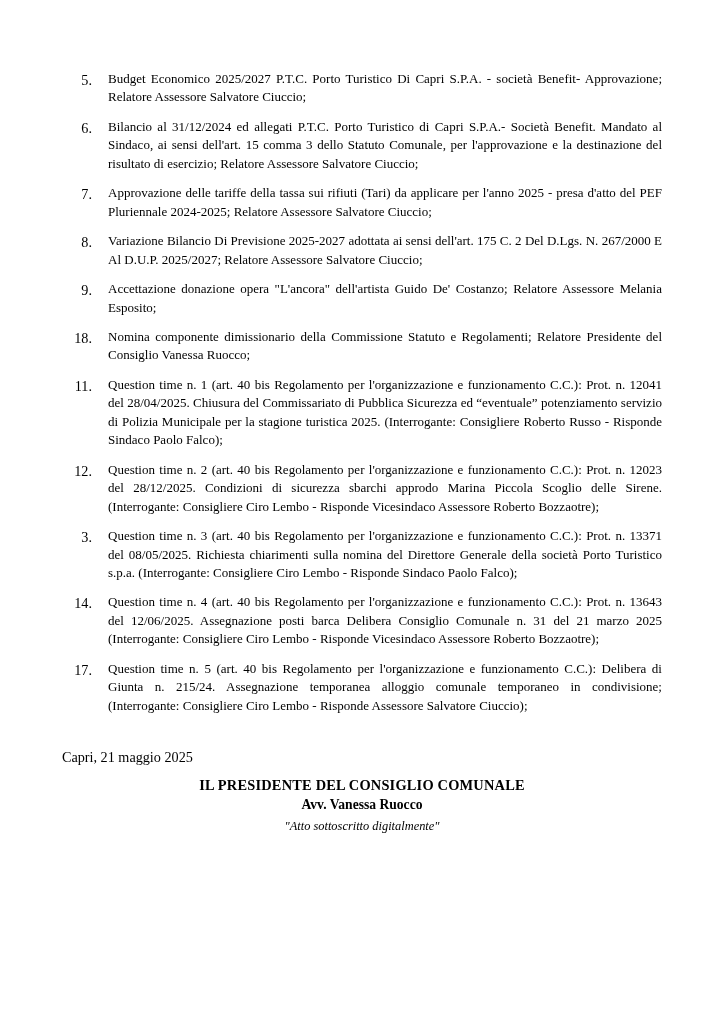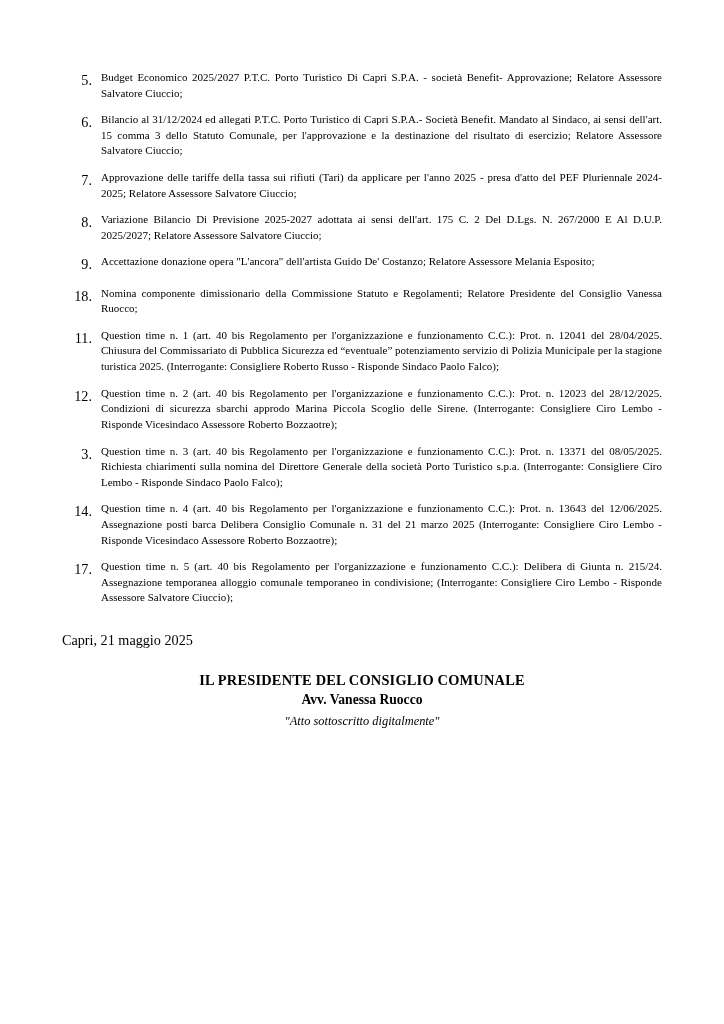--- a/index.html
+++ b/index.html
@@ -35,34 +35,35 @@
   .item-number {
     width: 30px;
     min-width: 30px;
     text-align: right;
     padding-right: 9px;
     font-size: 14.2px;
     line-height: 1.42;
   }
   .item-text {
     flex: 1;
-    font-size: 11px;
+    font-size: 13px;
     line-height: 1.42;
     text-align: justify;
     text-justify: inter-word;
     hyphens: none;
+    margin-left: 7px;
   }
   .place-date {
-    margin-top: 24px;
+    margin-top: 32px;
     font-size: 14.2px;
     line-height: 1.42;
     text-align: left;
   }
   .signature-block {
-    margin-top: 20px;
+    margin-top: 8px;
     text-align: center;
   }
   .sig-title {
     font-size: 14.4px;
     font-weight: bold;
     letter-spacing: 0.2px;
     line-height: 1.4;
   }
   .sig-name {
     font-size: 13.6px;

